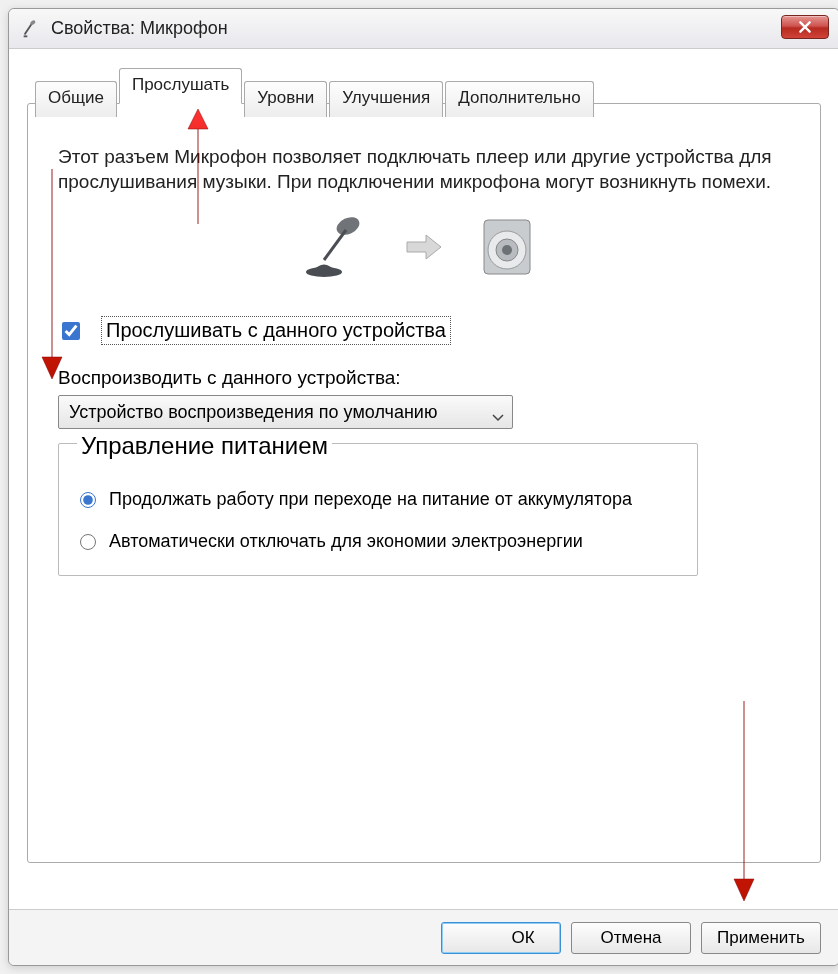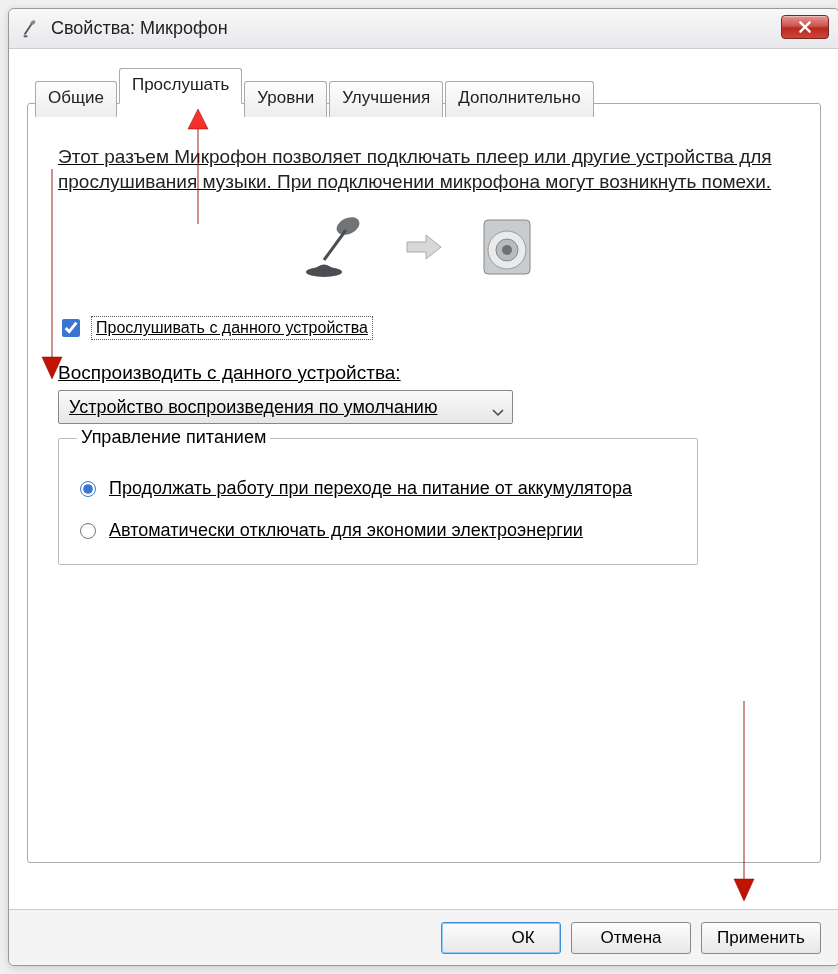--- a/index.html
+++ b/index.html
@@ -90,21 +90,20 @@
     z-index: 3;
   }
   .tabpanel {
     border: 1px solid #aaa;
     border-radius: 3px;
     background: #fff;
     padding: 40px 30px 20px 30px;
     min-height: 760px;
     position: relative;
     z-index: 1;
-    text-decoration: underline;
   }
   .desc {
     color: #222;
     font-size: 19px;
     line-height: 1.32;
     margin-bottom: 18px;
   }
   .device-row {
     display: flex;
     align-items: center;
@@ -123,21 +122,22 @@
     gap: 8px;
     margin-bottom: 22px;
   }
   .check-row input[type=checkbox] {
     width: 18px; height: 18px;
     accent-color: #3a76d0;
   }
   .check-label {
     border: 1px dotted #555;
     padding: 2px 4px;
-    font-size: 16px;
+    font-size: 20px;
+    margin-left: 10px;
   }
   .play-label {
     font-size: 19px;
     margin-bottom: 6px;
   }
   .combo {
     width: 455px;
     height: 34px;
     border: 1px solid #888;
     background: linear-gradient(to bottom, #fafafa, #e6e6e6);
@@ -155,21 +155,21 @@
     top: 10px;
   }
   .fieldset {
     border: 1px solid #bbb;
     border-radius: 2px;
     margin-top: 14px;
     padding: 12px 16px 18px 16px;
     width: 640px;
   }
   .fieldset-legend {
-    font-size: 18px;
+    font-size: 24px;
     background: #fff;
     padding: 0 4px;
     position: relative;
     top: -24px;
     left: 2px;
     display: inline-block;
     margin-bottom: -16px;
   }
   .radio-row {
     display: flex;

